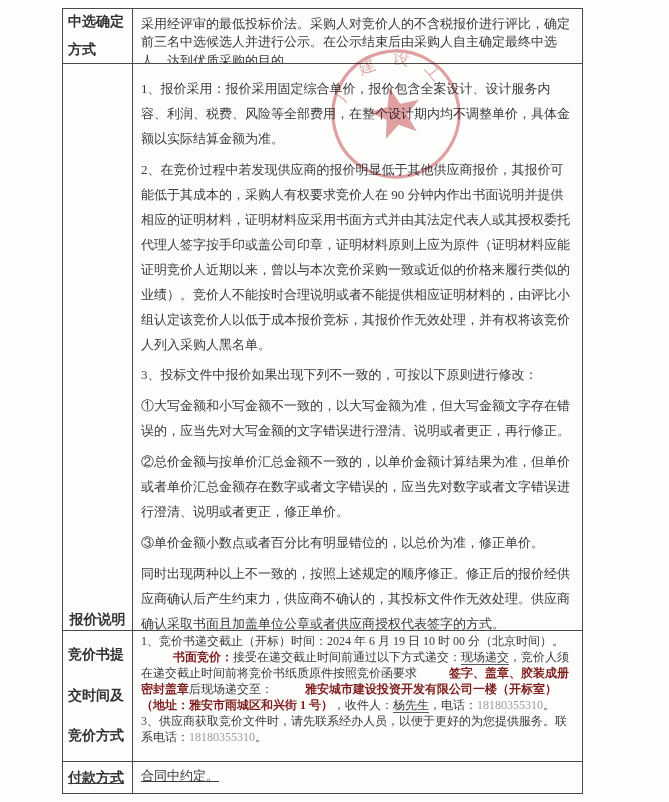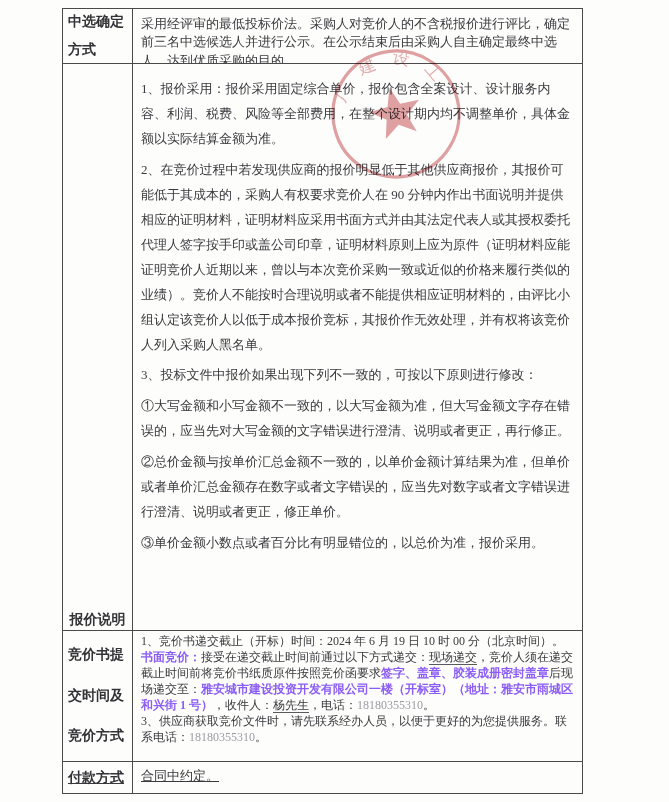--- a/index.html
+++ b/index.html
@@ -34,21 +34,21 @@
   .row2 .label .label-text{text-align:center;padding-left:0;line-height:1.4;}
   .row3 .label .label-text{line-height:2.9;}
   .content{flex:1;font-size:13px;color:#3a3a3e;}
   .row1 .content{padding:6px 8px 0 8px;line-height:1.42;}
   .row2 .content{padding:13px 7px 0 8px;line-height:1.92;}
   .row2 .content p{margin:0 0 6px 0;}
   .row3 .content{padding:3px 6px 0 8px;line-height:1.33;font-size:12px;}
   .row3 .content p{margin:0;}
   .row4 .content{padding:6px 8px 0 8px;line-height:1.3;}
   .row1 .content p, .row4 .content p{margin:0;}
-  .b{font-weight:bold;color:#8b5cf6;}
+  .b{font-weight:bold;color:#7f1d1d;margin-left:32px;}
   .u{border-bottom:1px solid #5a5a5e;}
   .upad{padding:0 9px;}
   .phone{color:#9b9ba4;}
   .stamp{
     position:absolute;left:326px;top:40px;width:140px;height:148px;
     mix-blend-mode:multiply;pointer-events:none;opacity:0.78;
   }
 </style>
 </head>
 <body>
@@ -69,21 +69,22 @@
     <div class="row row2">
       <div class="cell label">
         <span class="label-text">报价说明</span>
       </div>
       <div class="cell content">
         <p>1、报价采用：报价采用固定综合单价，报价包含全案设计、设计服务内容、利润、税费、风险等全部费用，在整个设计期内均不调整单价，具体金额以实际结算金额为准。</p>
         <p>2、在竞价过程中若发现供应商的报价明显低于其他供应商报价，其报价可能低于其成本的，采购人有权要求竞价人在 90 分钟内作出书面说明并提供相应的证明材料，证明材料应采用书面方式并由其法定代表人或其授权委托代理人签字按手印或盖公司印章，证明材料原则上应为原件（证明材料应能证明竞价人近期以来，曾以与本次竞价采购一致或近似的价格来履行类似的业绩）。竞价人不能按时合理说明或者不能提供相应证明材料的，由评比小组认定该竞价人以低于成本报价竞标，其报价作无效处理，并有权将该竞价人列入采购人黑名单。</p>
         <p>3、投标文件中报价如果出现下列不一致的，可按以下原则进行修改：</p>
         <p>①大写金额和小写金额不一致的，以大写金额为准，但大写金额文字存在错误的，应当先对大写金额的文字错误进行澄清、说明或者更正，再行修正。</p>
         <p>②总价金额与按单价汇总金额不一致的，以单价金额计算结果为准，但单价或者单价汇总金额存在数字或者文字错误的，应当先对数字或者文字错误进行澄清、说明或者更正，修正单价。</p>
-        <p>③单价金额小数点或者百分比有明显错位的，以总价为准，报价采用。</p>
+        <p>③单价金额小数点或者百分比有明显错位的，以总价为准，修正单价。</p>
+        <p>同时出现两种以上不一致的，按照上述规定的顺序修正。修正后的报价经供应商确认后产生约束力，供应商不确认的，其投标文件作无效处理。供应商确认采取书面且加盖单位公章或者供应商授权代表签字的方式。</p>
       </div>
     </div>
 
     <div class="row row3">
       <div class="cell label">
         <span class="label-text">竞价书提交时间及竞价方式</span>
       </div>
       <div class="cell content">
         <p><span>1、竞价书递交截止（开标）时间：2024 年 6 月 19 日 10 时 00 分（北京时间）。</span></p>
         <p><span class="b">书面竞价：</span><span>接受在递交截止时间前通过以下方式递交：</span><span class="u">现场递交</span><span>，竞价人须在递交截止时间前将竞价书纸质原件按照竞价函要求</span><span class="b">签字、盖章、胶装成册密封盖章</span><span>后现场递交至：</span><span class="b">雅安城市建设投资开发有限公司一楼（开标室）（地址：雅安市雨城区和兴街 1 号）</span><span>，收件人：</span><span class="u">杨先生</span><span>，电话：</span><span class="phone">18180355310</span><span>。</span></p>

